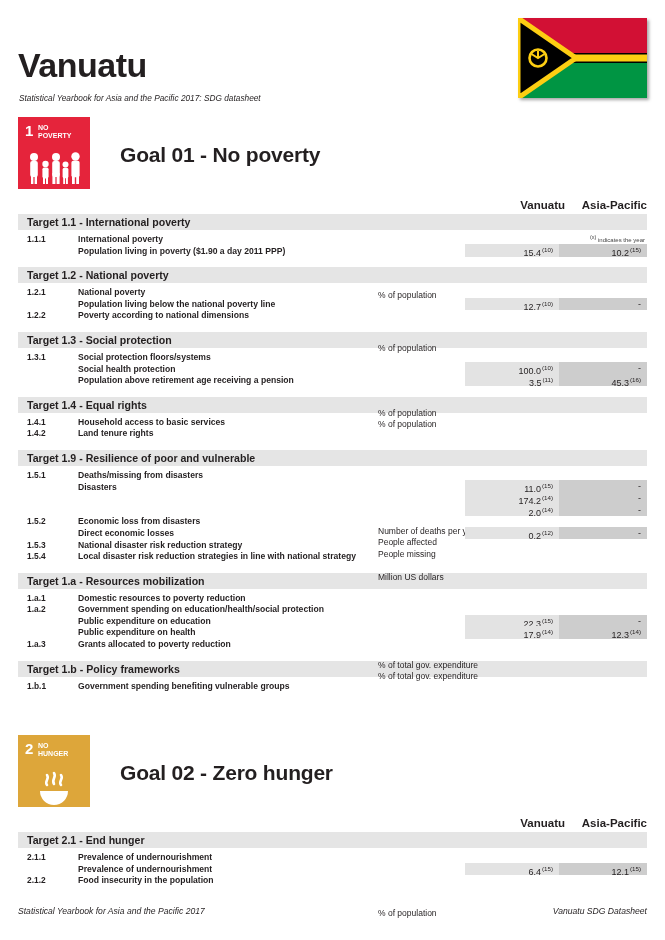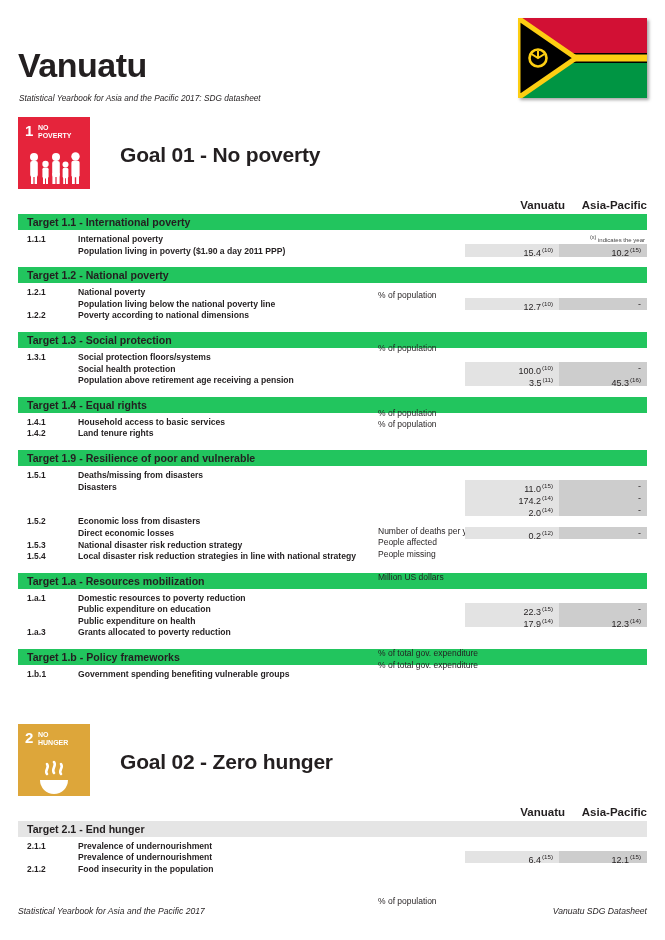--- a/index.html
+++ b/index.html
@@ -98,21 +98,21 @@
   .target-bar {
     height: 16px;
     line-height: 16px;
     padding-left: 9px;
     font-size: 10.6px;
     font-weight: bold;
     color: #231f20;
     margin-top: 3px;
     box-sizing: border-box;
   }
-  .target-bar.pink   { background: #22c55e; }
+  .target-bar.pink   { background: #e5e5e5; }
   .target-bar.yellow { background: #e5e5e5; }
 
   .row {
     position: relative;
     height: 11.6px;
     font-size: 8.6px;
     white-space: nowrap;
   }
   .row .code {
     position: absolute;
@@ -357,20 +357,24 @@
         <div class="code">1.5.4</div>
         <div class="label">Local disaster risk reduction strategies in line with national strategy</div>
       </div>
       <div class="gap-md"></div>
       <div class="target-bar pink">Target 1.a - Resources mobilization</div>
       <div class="gap-sm"></div>
       <div class="row indicator">
         <div class="code">1.a.1</div>
         <div class="label">Domestic resources to poverty reduction</div>
       </div>
+      <div class="row indicator">
+        <div class="code">1.a.2</div>
+        <div class="label">Government spending on education/health/social protection</div>
+      </div>
       <div class="row sub">
         <div class="label">Public expenditure on education</div>
         <div class="unit">% of total gov. expenditure</div>
         <div class="cell cell-van">22.3<sup>(15)</sup></div>
         <div class="cell cell-ap"><span class="dash">-</span></div>
       </div>
       <div class="row sub">
         <div class="label">Public expenditure on health</div>
         <div class="unit">% of total gov. expenditure</div>
         <div class="cell cell-van">17.9<sup>(14)</sup></div>

